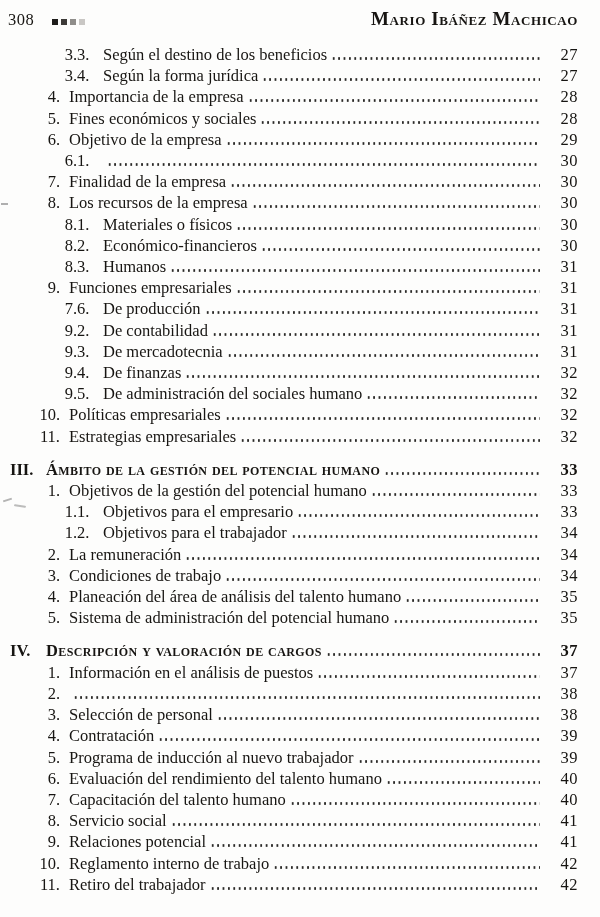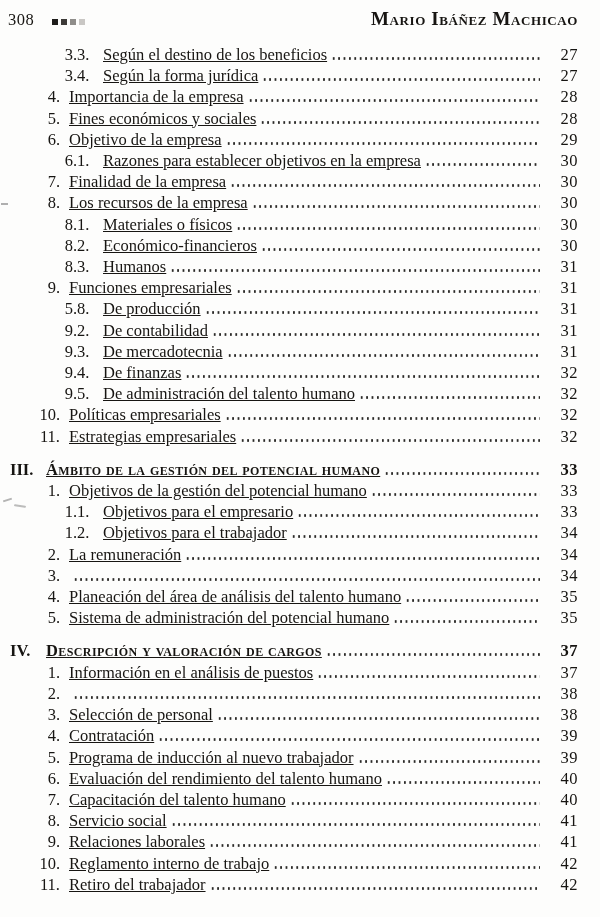--- a/index.html
+++ b/index.html
@@ -50,21 +50,21 @@
     margin-top: 14px;
   }
   .toc-row {
     display: flex;
     align-items: baseline;
     line-height: 21.2px;
     font-size: 16.5px;
     white-space: nowrap;
   }
   .toc-row .num  { flex: none; }
-  .toc-row .title{ flex: none; text-decoration: underline; }
+  .toc-row .title{ flex: none; }
   .toc-row .leader {
     flex: 1 1 auto;
     height: 3px;
     margin: 0 6px 0 4px;
     background-image: radial-gradient(circle, #2b2a28 1.05px, rgba(0,0,0,0) 1.35px);
     background-size: 5.4px 3px;
     background-repeat: repeat-x;
     background-position: left bottom;
   }
   .toc-row .pg {
@@ -146,21 +146,20 @@
         <span class="pg">28</span>
       </div>
       <div class="toc-row level-1">
         <span class="num">6.</span>
         <span class="title">Objetivo de la empresa</span>
         <span class="leader"></span>
         <span class="pg">29</span>
       </div>
       <div class="toc-row level-2">
         <span class="num">6.1.</span>
-        <span class="title">Razones para establecer objetivos en la empresa</span>
         <span class="leader"></span>
         <span class="pg">30</span>
       </div>
       <div class="toc-row level-1">
         <span class="num">7.</span>
         <span class="title">Finalidad de la empresa</span>
         <span class="leader"></span>
         <span class="pg">30</span>
       </div>
       <div class="toc-row level-1">
@@ -187,21 +186,21 @@
         <span class="leader"></span>
         <span class="pg">31</span>
       </div>
       <div class="toc-row level-1">
         <span class="num">9.</span>
         <span class="title">Funciones empresariales</span>
         <span class="leader"></span>
         <span class="pg">31</span>
       </div>
       <div class="toc-row level-2">
-        <span class="num">5.8.</span>
+        <span class="num">7.6.</span>
         <span class="title">De producción</span>
         <span class="leader"></span>
         <span class="pg">31</span>
       </div>
       <div class="toc-row level-2">
         <span class="num">9.2.</span>
         <span class="title">De contabilidad</span>
         <span class="leader"></span>
         <span class="pg">31</span>
       </div>
@@ -212,21 +211,21 @@
         <span class="pg">31</span>
       </div>
       <div class="toc-row level-2">
         <span class="num">9.4.</span>
         <span class="title">De finanzas</span>
         <span class="leader"></span>
         <span class="pg">32</span>
       </div>
       <div class="toc-row level-2">
         <span class="num">9.5.</span>
-        <span class="title">De administración del talento humano</span>
+        <span class="title">De administración del sociales humano</span>
         <span class="leader"></span>
         <span class="pg">32</span>
       </div>
       <div class="toc-row level-1">
         <span class="num">10.</span>
         <span class="title">Políticas empresariales</span>
         <span class="leader"></span>
         <span class="pg">32</span>
       </div>
       <div class="toc-row level-1">
@@ -260,20 +259,21 @@
         <span class="pg">34</span>
       </div>
       <div class="toc-row level-1">
         <span class="num">2.</span>
         <span class="title">La remuneración</span>
         <span class="leader"></span>
         <span class="pg">34</span>
       </div>
       <div class="toc-row level-1">
         <span class="num">3.</span>
+        <span class="title">Condiciones de trabajo</span>
         <span class="leader"></span>
         <span class="pg">34</span>
       </div>
       <div class="toc-row level-1">
         <span class="num">4.</span>
         <span class="title">Planeación del área de análisis del talento humano</span>
         <span class="leader"></span>
         <span class="pg">35</span>
       </div>
       <div class="toc-row level-1">
@@ -330,21 +330,21 @@
         <span class="pg">40</span>
       </div>
       <div class="toc-row level-1">
         <span class="num">8.</span>
         <span class="title">Servicio social</span>
         <span class="leader"></span>
         <span class="pg">41</span>
       </div>
       <div class="toc-row level-1">
         <span class="num">9.</span>
-        <span class="title">Relaciones laborales</span>
+        <span class="title">Relaciones potencial</span>
         <span class="leader"></span>
         <span class="pg">41</span>
       </div>
       <div class="toc-row level-1">
         <span class="num">10.</span>
         <span class="title">Reglamento interno de trabajo</span>
         <span class="leader"></span>
         <span class="pg">42</span>
       </div>
       <div class="toc-row level-1">

